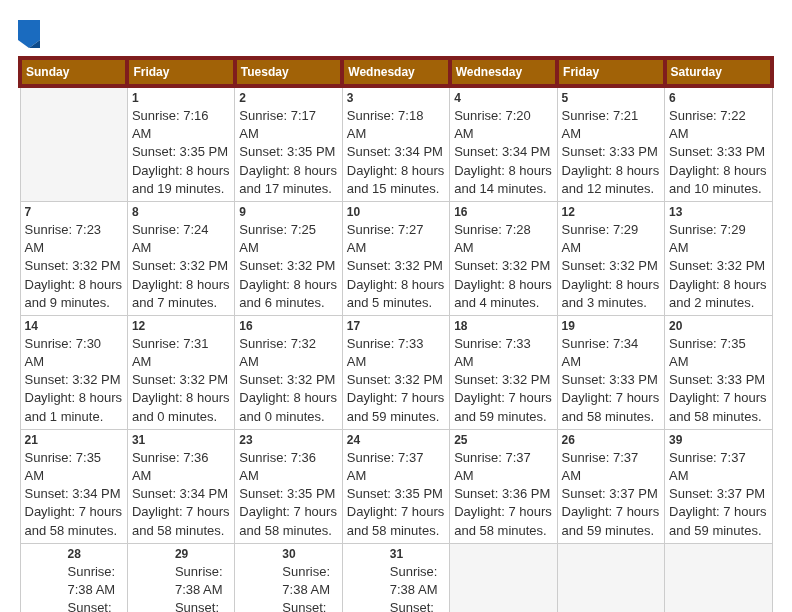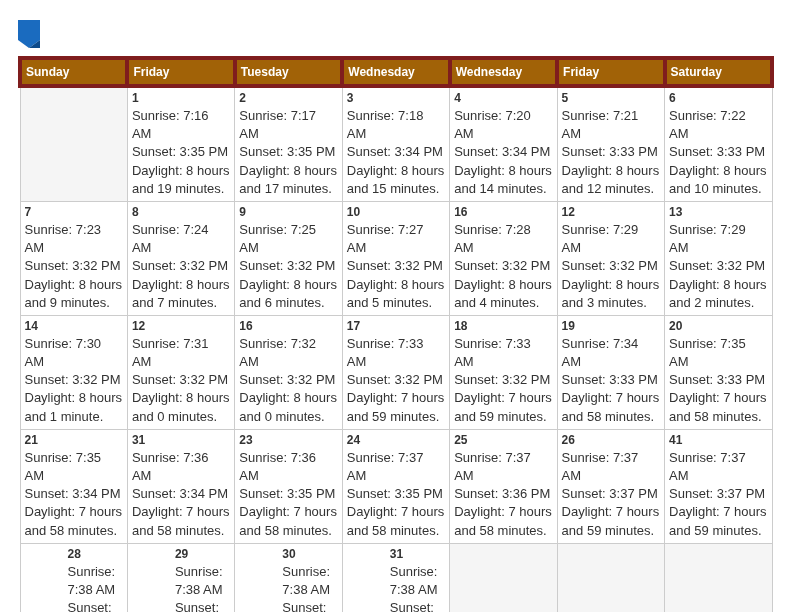--- a/index.html
+++ b/index.html
@@ -244,21 +244,21 @@
         </td>
           <td>
           <span class="day-num">25</span>
           <span class="day-info">Sunrise: 7:37 AM<br>Sunset: 3:36 PM<br>Daylight: 7 hours and 58 minutes.</span>
         </td>
           <td>
           <span class="day-num">26</span>
           <span class="day-info">Sunrise: 7:37 AM<br>Sunset: 3:37 PM<br>Daylight: 7 hours and 59 minutes.</span>
         </td>
           <td>
-          <span class="day-num">41</span>
+          <span class="day-num">39</span>
           <span class="day-info">Sunrise: 7:37 AM<br>Sunset: 3:37 PM<br>Daylight: 7 hours and 59 minutes.</span>
         </td>
         </tr>
         <tr>
           <td>
           <span class="day-num">28</span>
           <span class="day-info">Sunrise: 7:38 AM<br>Sunset: 3:38 PM<br>Daylight: 8 hours and 0 minutes.</span>
         </td>
           <td>
           <span class="day-num">29</span>

